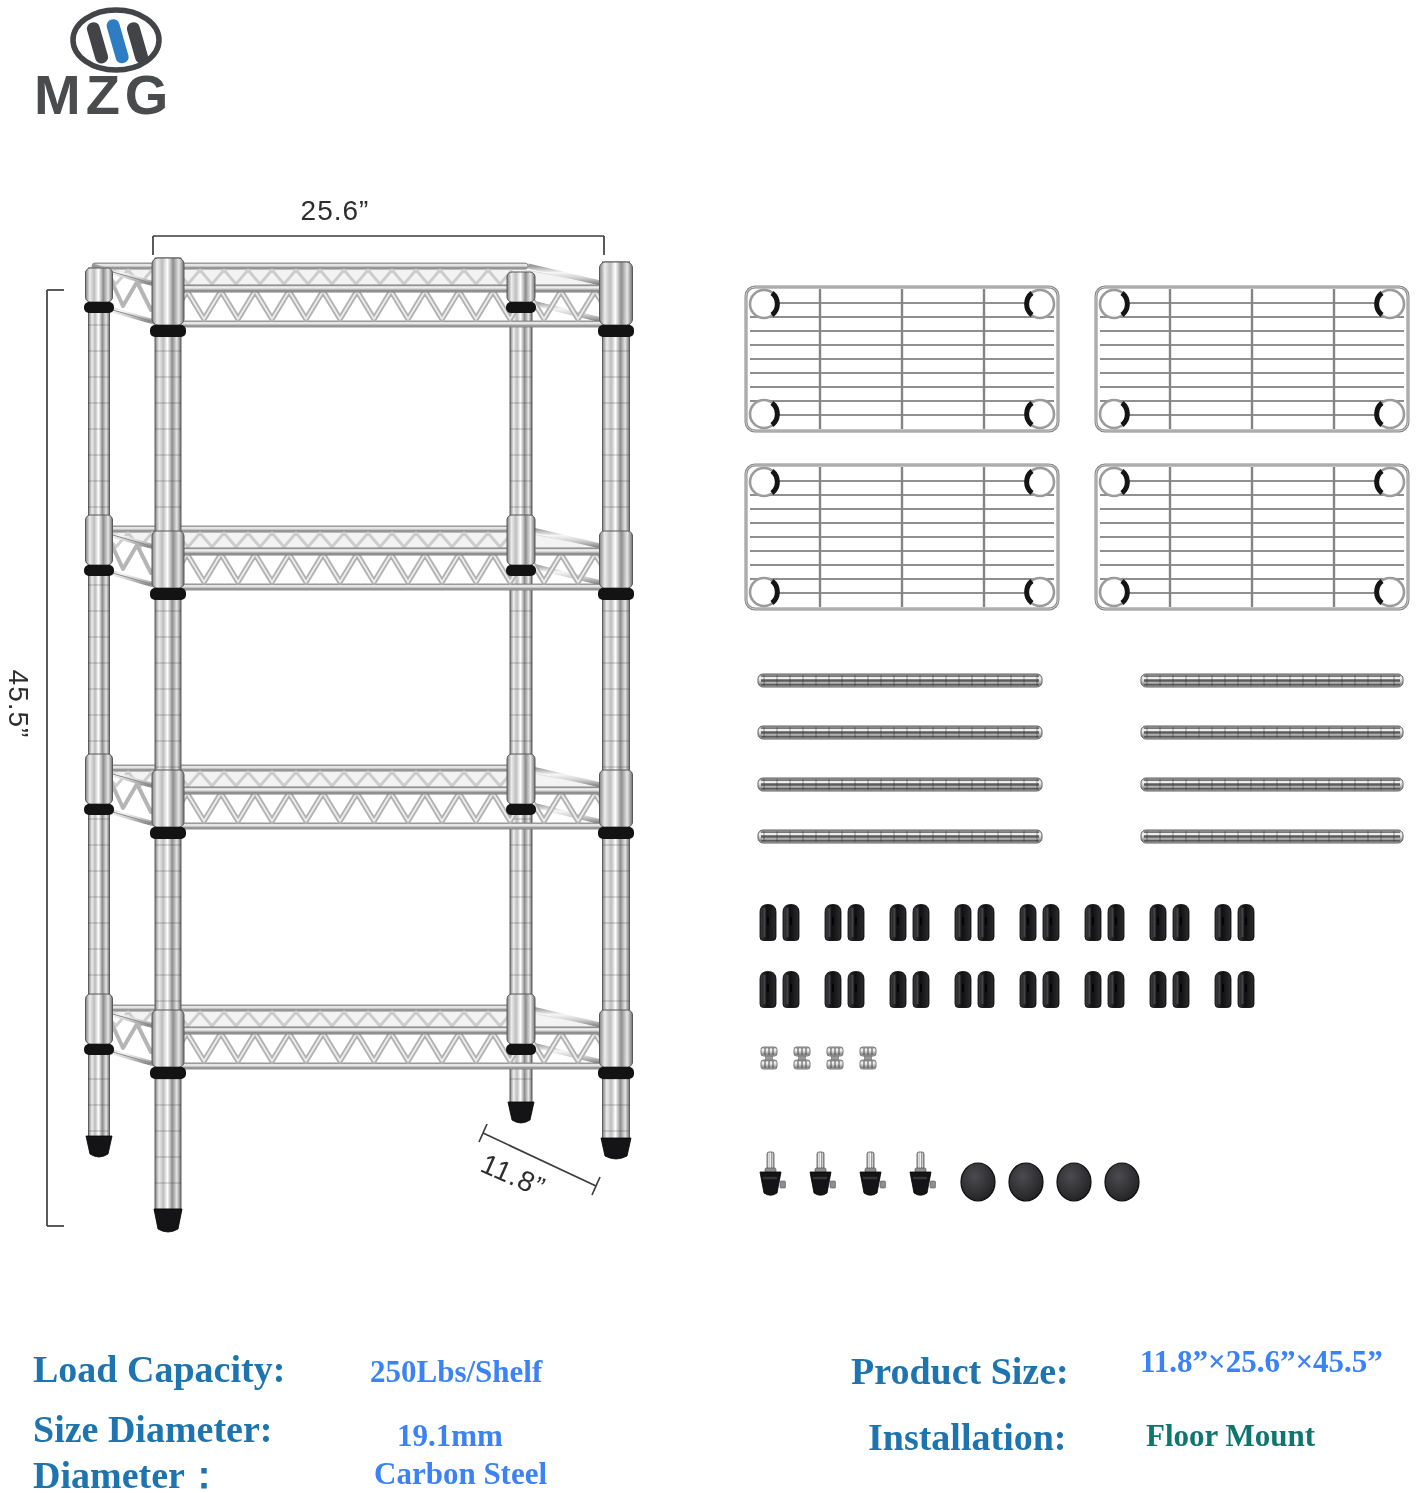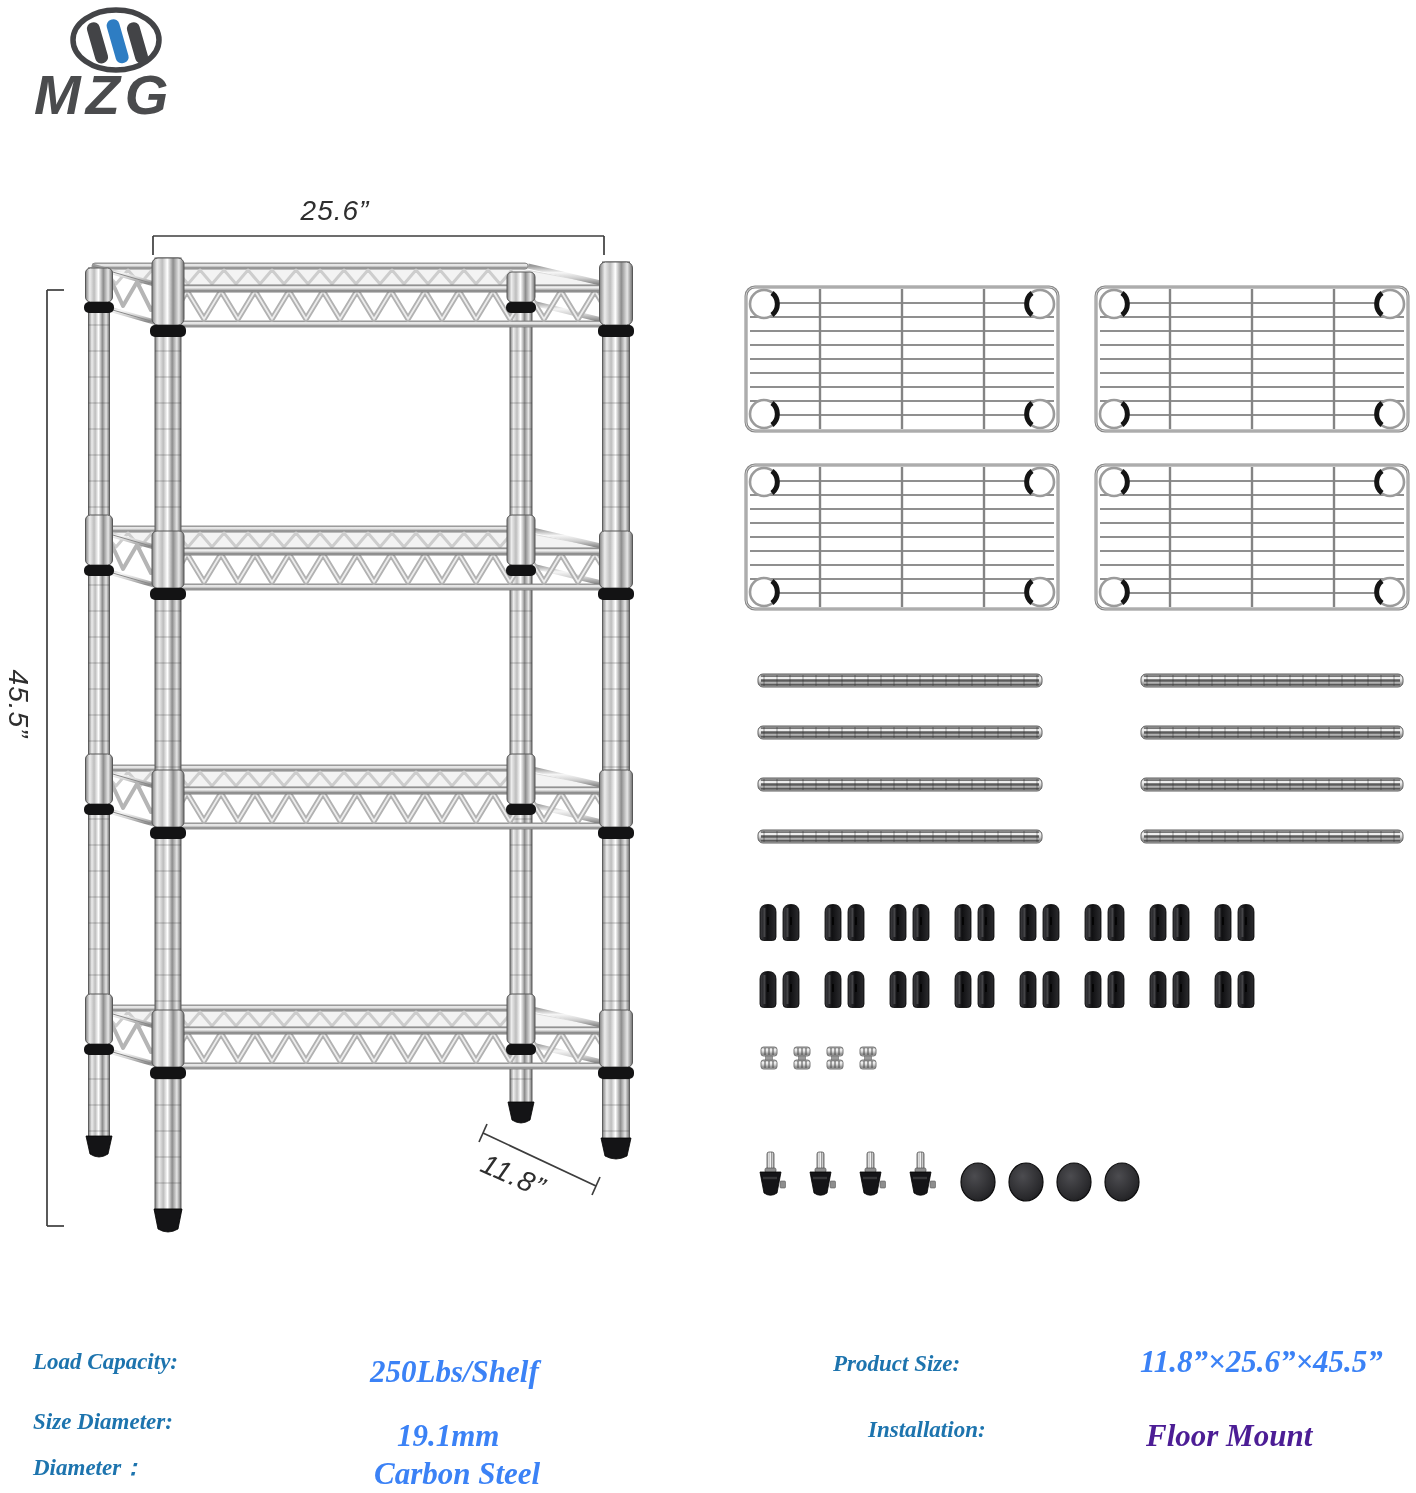--- a/index.html
+++ b/index.html
@@ -1,27 +1,27 @@
 <!DOCTYPE html>
 <html><head>
 <meta charset="utf-8">
 <style>
   html,body{margin:0;padding:0;background:#fff;}
   .canvas{position:relative;width:1416px;height:1493px;background:#ffffff;overflow:hidden;
-          font-family:"Liberation Sans","DejaVu Sans",sans-serif;font-style:italic;}
+          font-family:"Liberation Sans","DejaVu Sans",sans-serif;}
   .layer{position:absolute;inset:0;}
   .dim-label{position:absolute;color:#2e2e2e;font-size:28px;letter-spacing:1px;text-align:center;}
   .dim-label.v{transform:rotate(90deg);}
   .dim-label.d{transform:rotate(24deg);}
   .logo-word{position:absolute;left:34px;top:62px;font-size:56px;font-weight:800;
              color:#4a4b4d;letter-spacing:5px;font-family:"Liberation Sans","DejaVu Sans",sans-serif;}
   .spec{position:absolute;font-family:"Liberation Serif","DejaVu Serif",serif;font-weight:bold;line-height:1.05;}
-  .spec.label{color:#1d74ae;font-size:23px;}
+  .spec.label{color:#1d74ae;font-size:38px;}
   .spec.value{color:#3b82f6;font-size:31px;}
-  .spec.value.soft{color:#4c1d95;}
+  .spec.value.soft{color:#0f766e;}
   svg{display:block;}
 </style>
 </head>
 <body>
 
 <div class="canvas">
 
   <svg class="layer" width="1416" height="1493" viewBox="0 0 1416 1493">
     <defs>
       <linearGradient id="gV" x1="0" y1="0" x2="1" y2="0">
@@ -331,20 +331,20 @@
   <div>
     <div class="spec label" style="left:33px;top:1350px;">Load Capacity:</div>
     <div class="spec value" style="left:370px;top:1356px;">250Lbs/Shelf</div>
 
     <div class="spec label" style="left:33px;top:1410px;">Size Diameter:</div>
     <div class="spec value" style="left:370px;top:1420px;margin-left:27px;">19.1mm</div>
 
     <div class="spec label" style="left:33px;top:1456px;">Diameter：</div>
     <div class="spec value" style="left:374px;top:1458px;">Carbon Steel</div>
 
-    <div class="spec label" style="left:833px;top:1352px;">Product Size:</div>
+    <div class="spec label" style="left:851px;top:1352px;">Product Size:</div>
     <div class="spec value" style="left:1140px;top:1346px;">11.8”×25.6”×45.5”</div>
 
     <div class="spec label" style="left:868px;top:1418px;">Installation:</div>
     <div class="spec value soft" style="left:1146px;top:1420px;">Floor Mount</div>
   </div>
 
 </div>
 
 </body></html>

